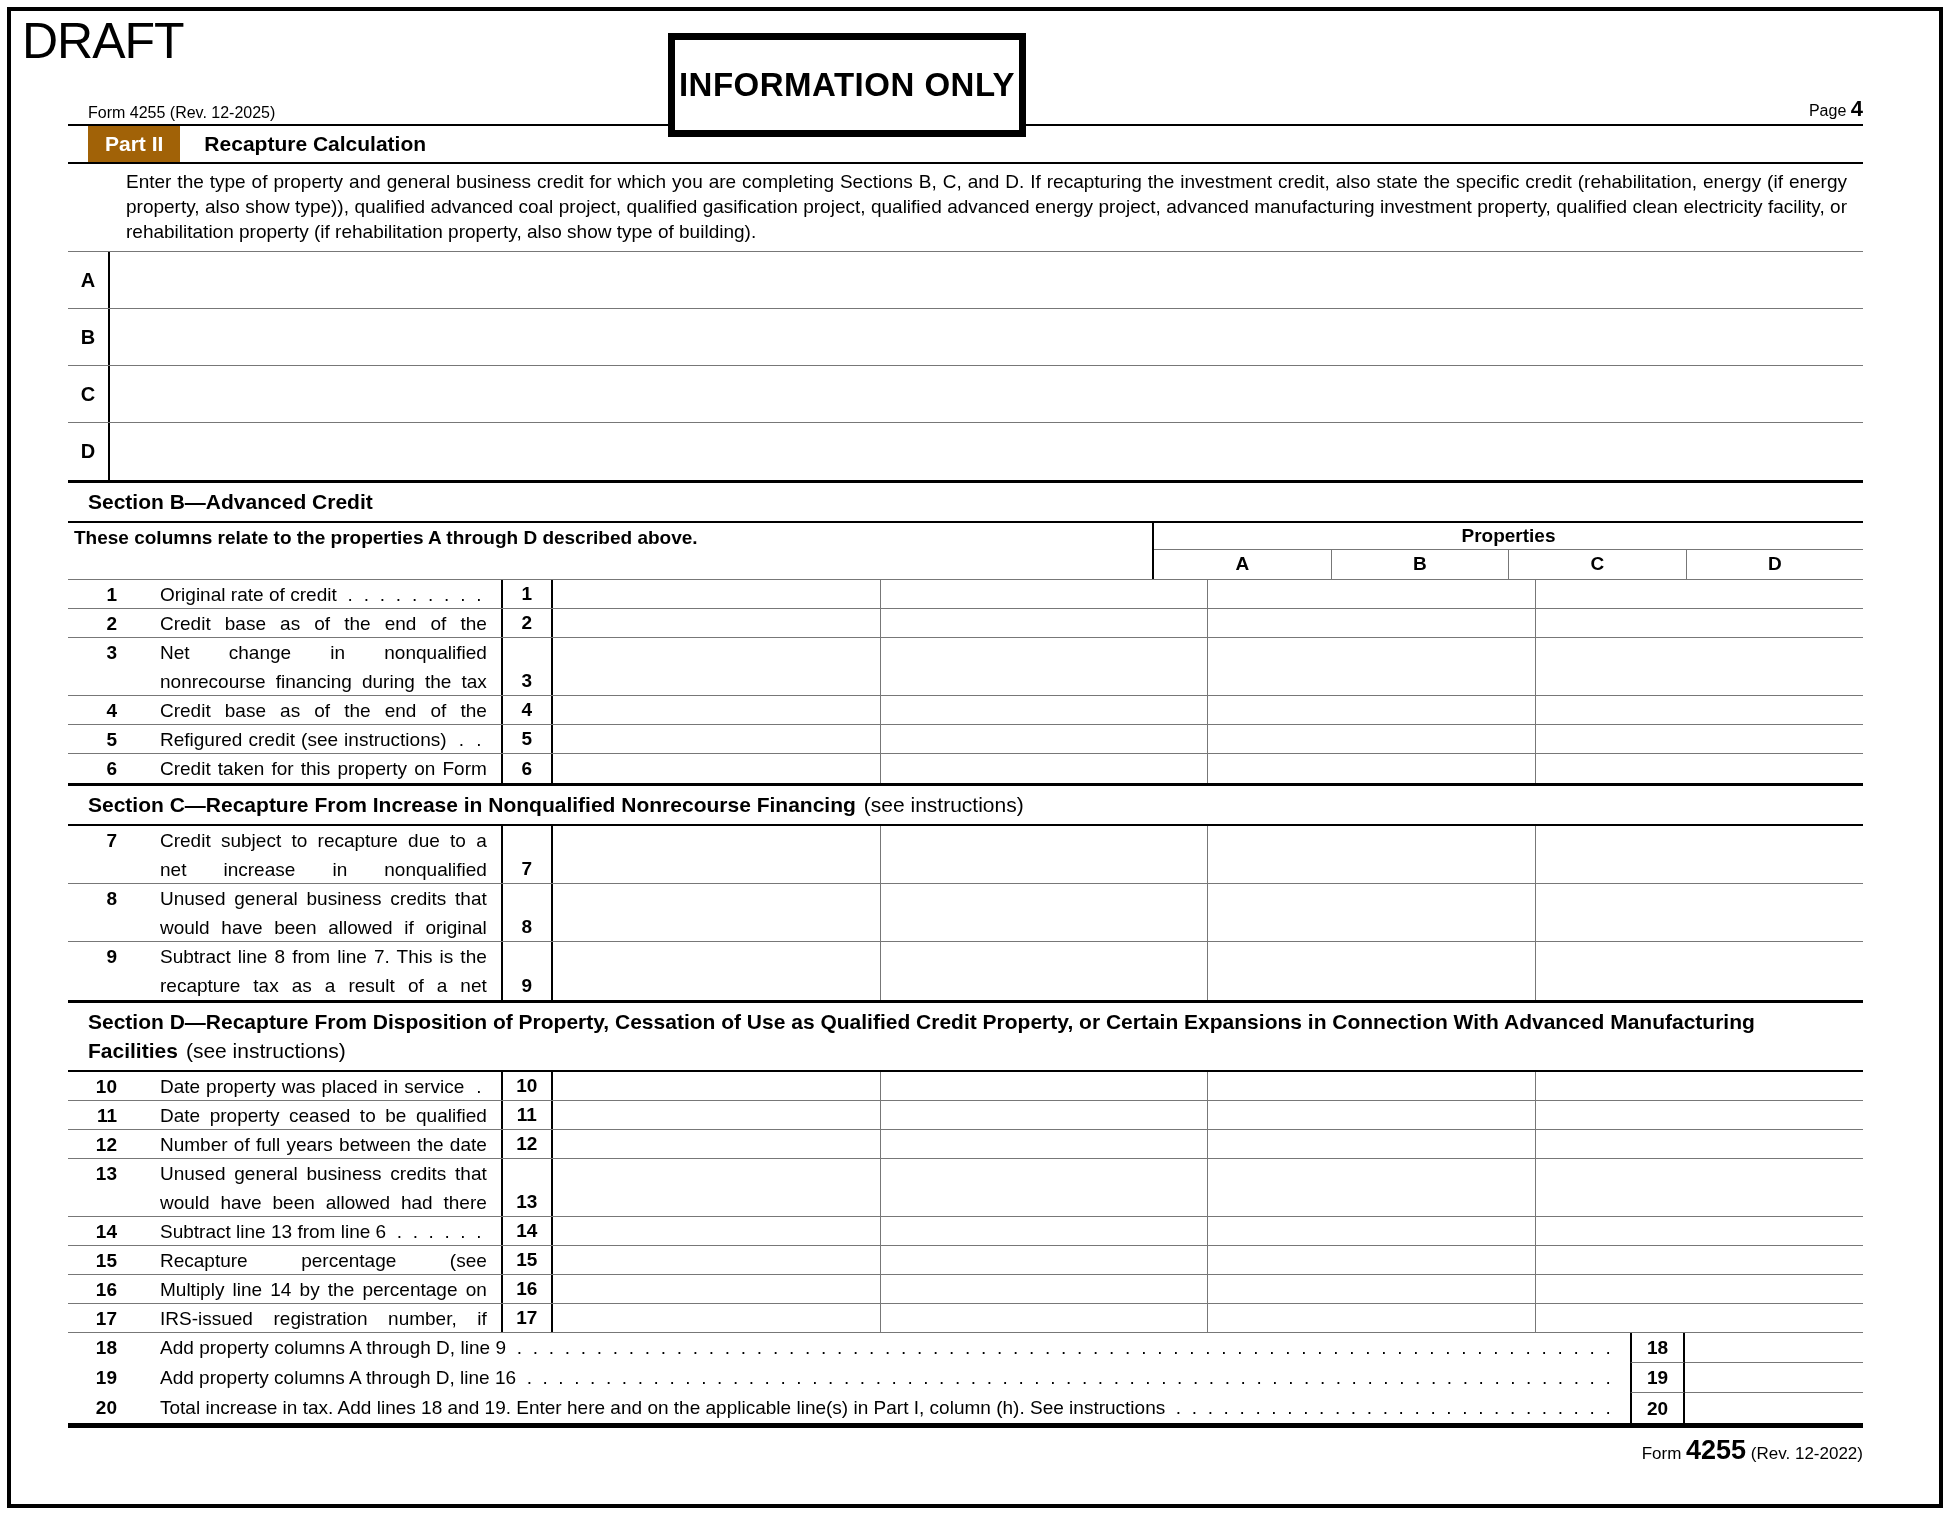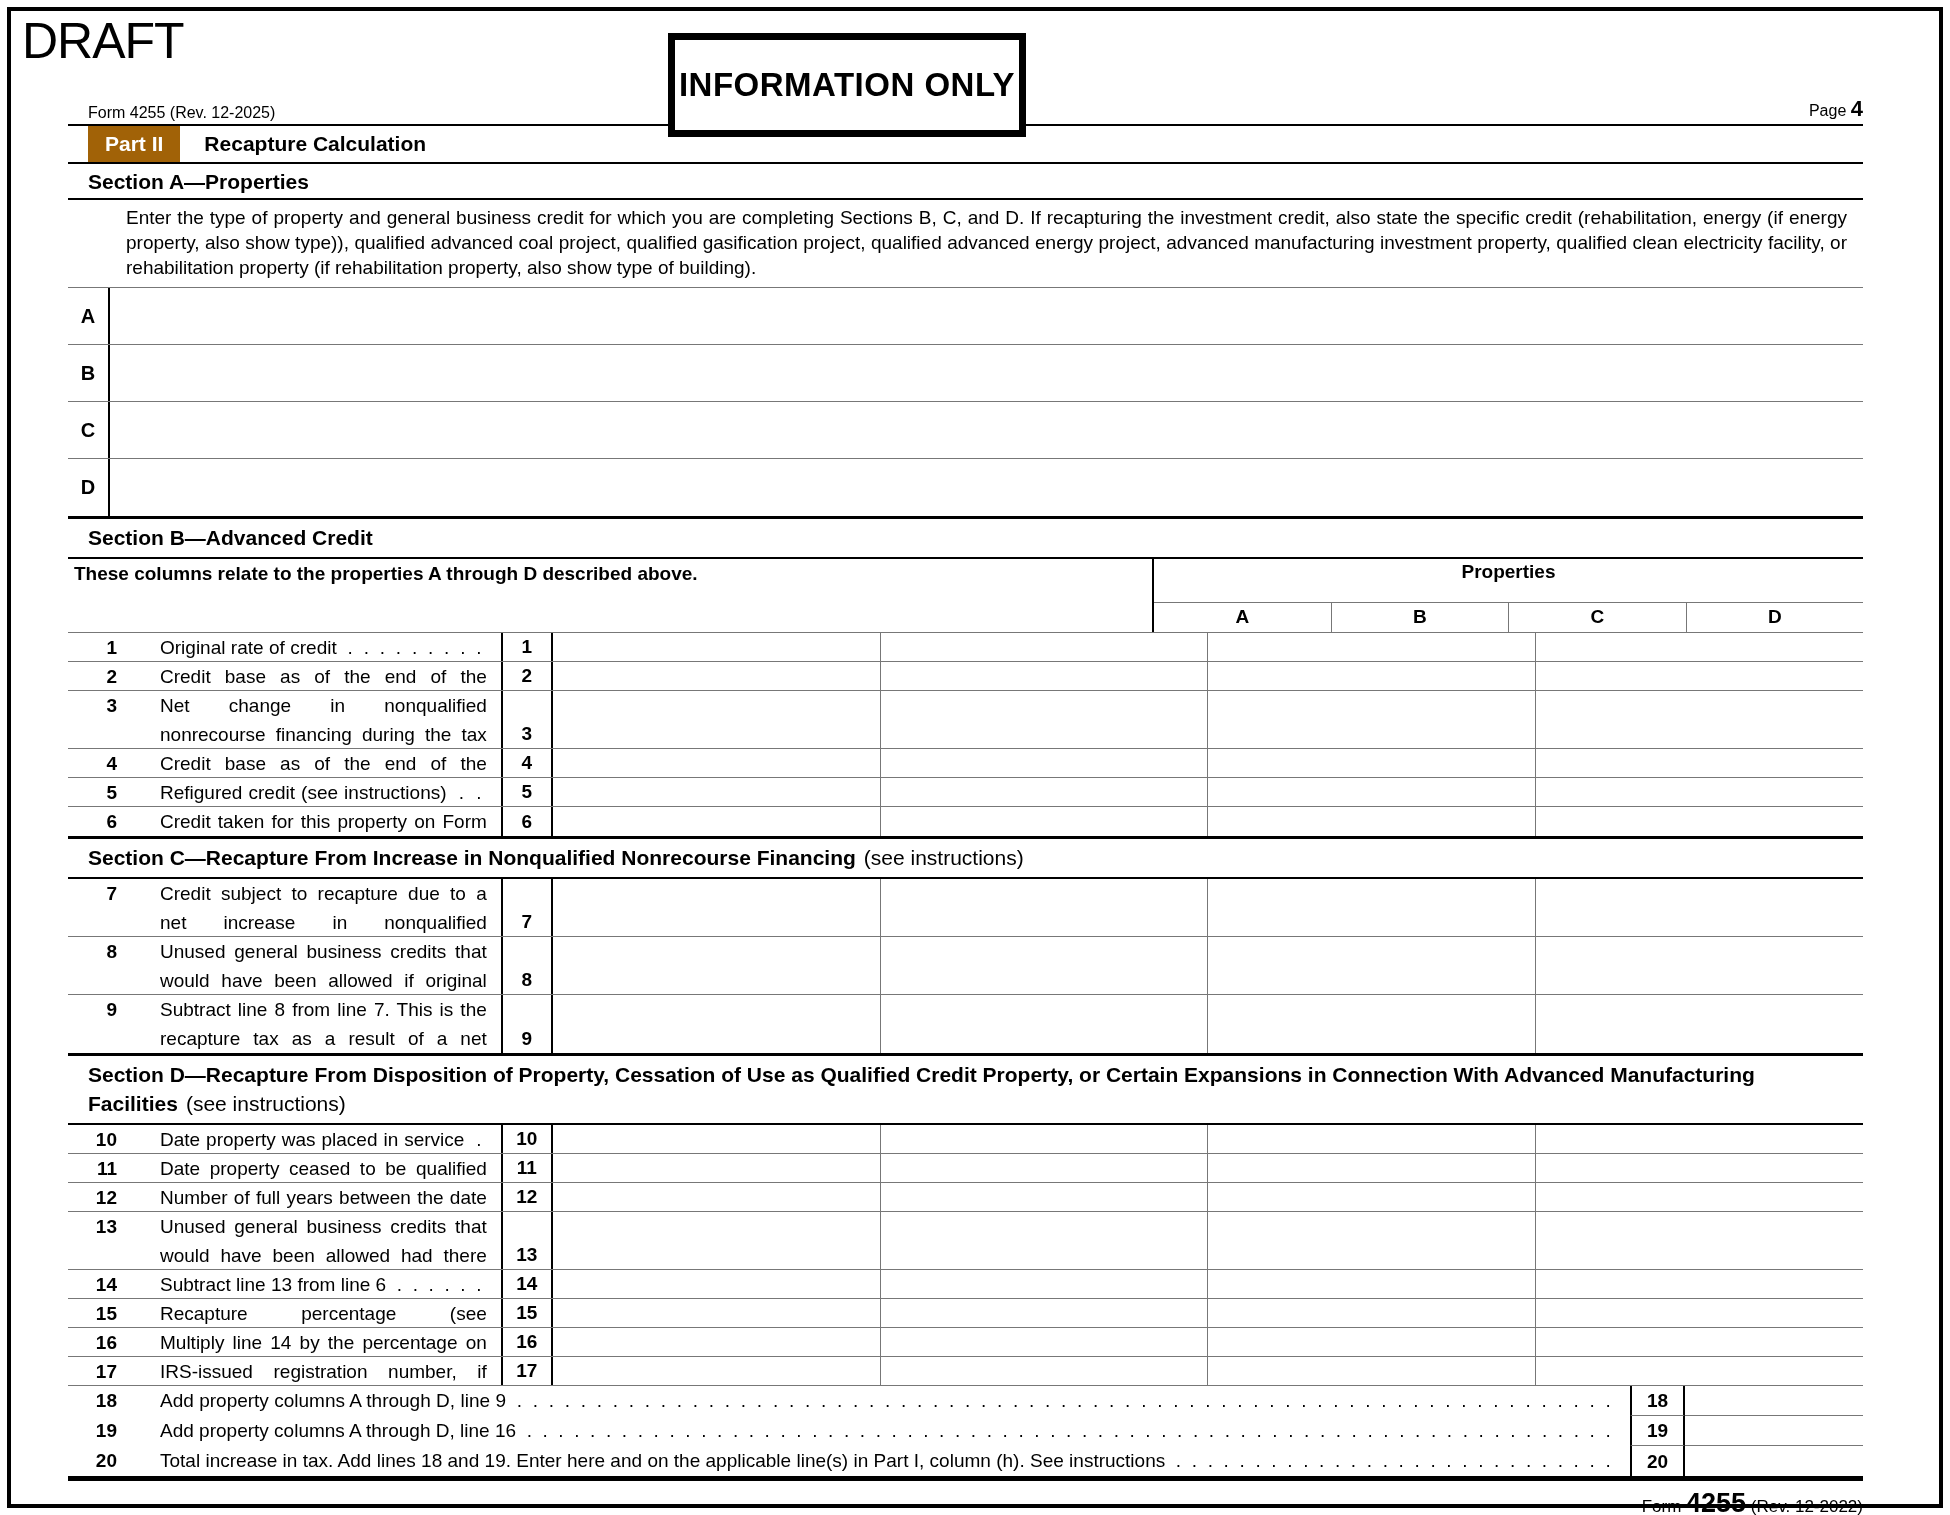--- a/index.html
+++ b/index.html
@@ -85,21 +85,21 @@
     padding: 4px 6px 5px 20px; line-height: 29px;
   }
   .sec-suffix { font-weight: normal; margin-left: 8px; }
 
   
   .cols-header { display: flex; border-bottom: 1px solid #777; }
   .cols-note { flex: 1; font-weight: bold; font-size: 19px; padding: 4px 8px 0 6px; }
   .props { width: 711px; border-left: 2px solid #000; display: flex; flex-direction: column; }
   .props-title {
     text-align: center; font-weight: bold; font-size: 19px;
-    border-bottom: 1px solid #777; height: 44px; line-height: 26px;
+    border-bottom: 1px solid #777; height: 27px; line-height: 26px;
   }
   .props-abcd { display: flex; height: 29px; }
   .pcol {
     flex: 1; text-align: center; font-weight: bold; font-size: 19px;
     line-height: 28px; border-right: 1px solid #777;
   }
   .pcol:last-child { border-right: none; }
 
   
   .row { display: flex; border-bottom: 1px solid #777; align-items: stretch; }
@@ -154,21 +154,20 @@
   <span class="page-no"><span>Page</span> <b>4</b></span>
 </div>
 
 <div class="content">
 
   <div class="partii-bar">
     <span class="partii-box">Part II</span>
     <span class="partii-title">Recapture Calculation</span>
   </div>
 
-  <div class="sec-head">Section A—Properties</div>
   <div class="para">Enter the type of property and general business credit for which you are completing Sections B, C, and D. If recapturing the investment credit, also state the specific credit (rehabilitation, energy (if energy property, also show type)), qualified advanced coal project, qualified gasification project, qualified advanced energy project, advanced manufacturing investment property, qualified clean electricity facility, or rehabilitation property (if rehabilitation property, also show type of building).</div>
 
   <div class="prop-row">
     <div class="prop-letter">A</div>
     <div class="prop-entry"></div>
   </div>
   <div class="prop-row">
     <div class="prop-letter">B</div>
     <div class="prop-entry"></div>
   </div>

